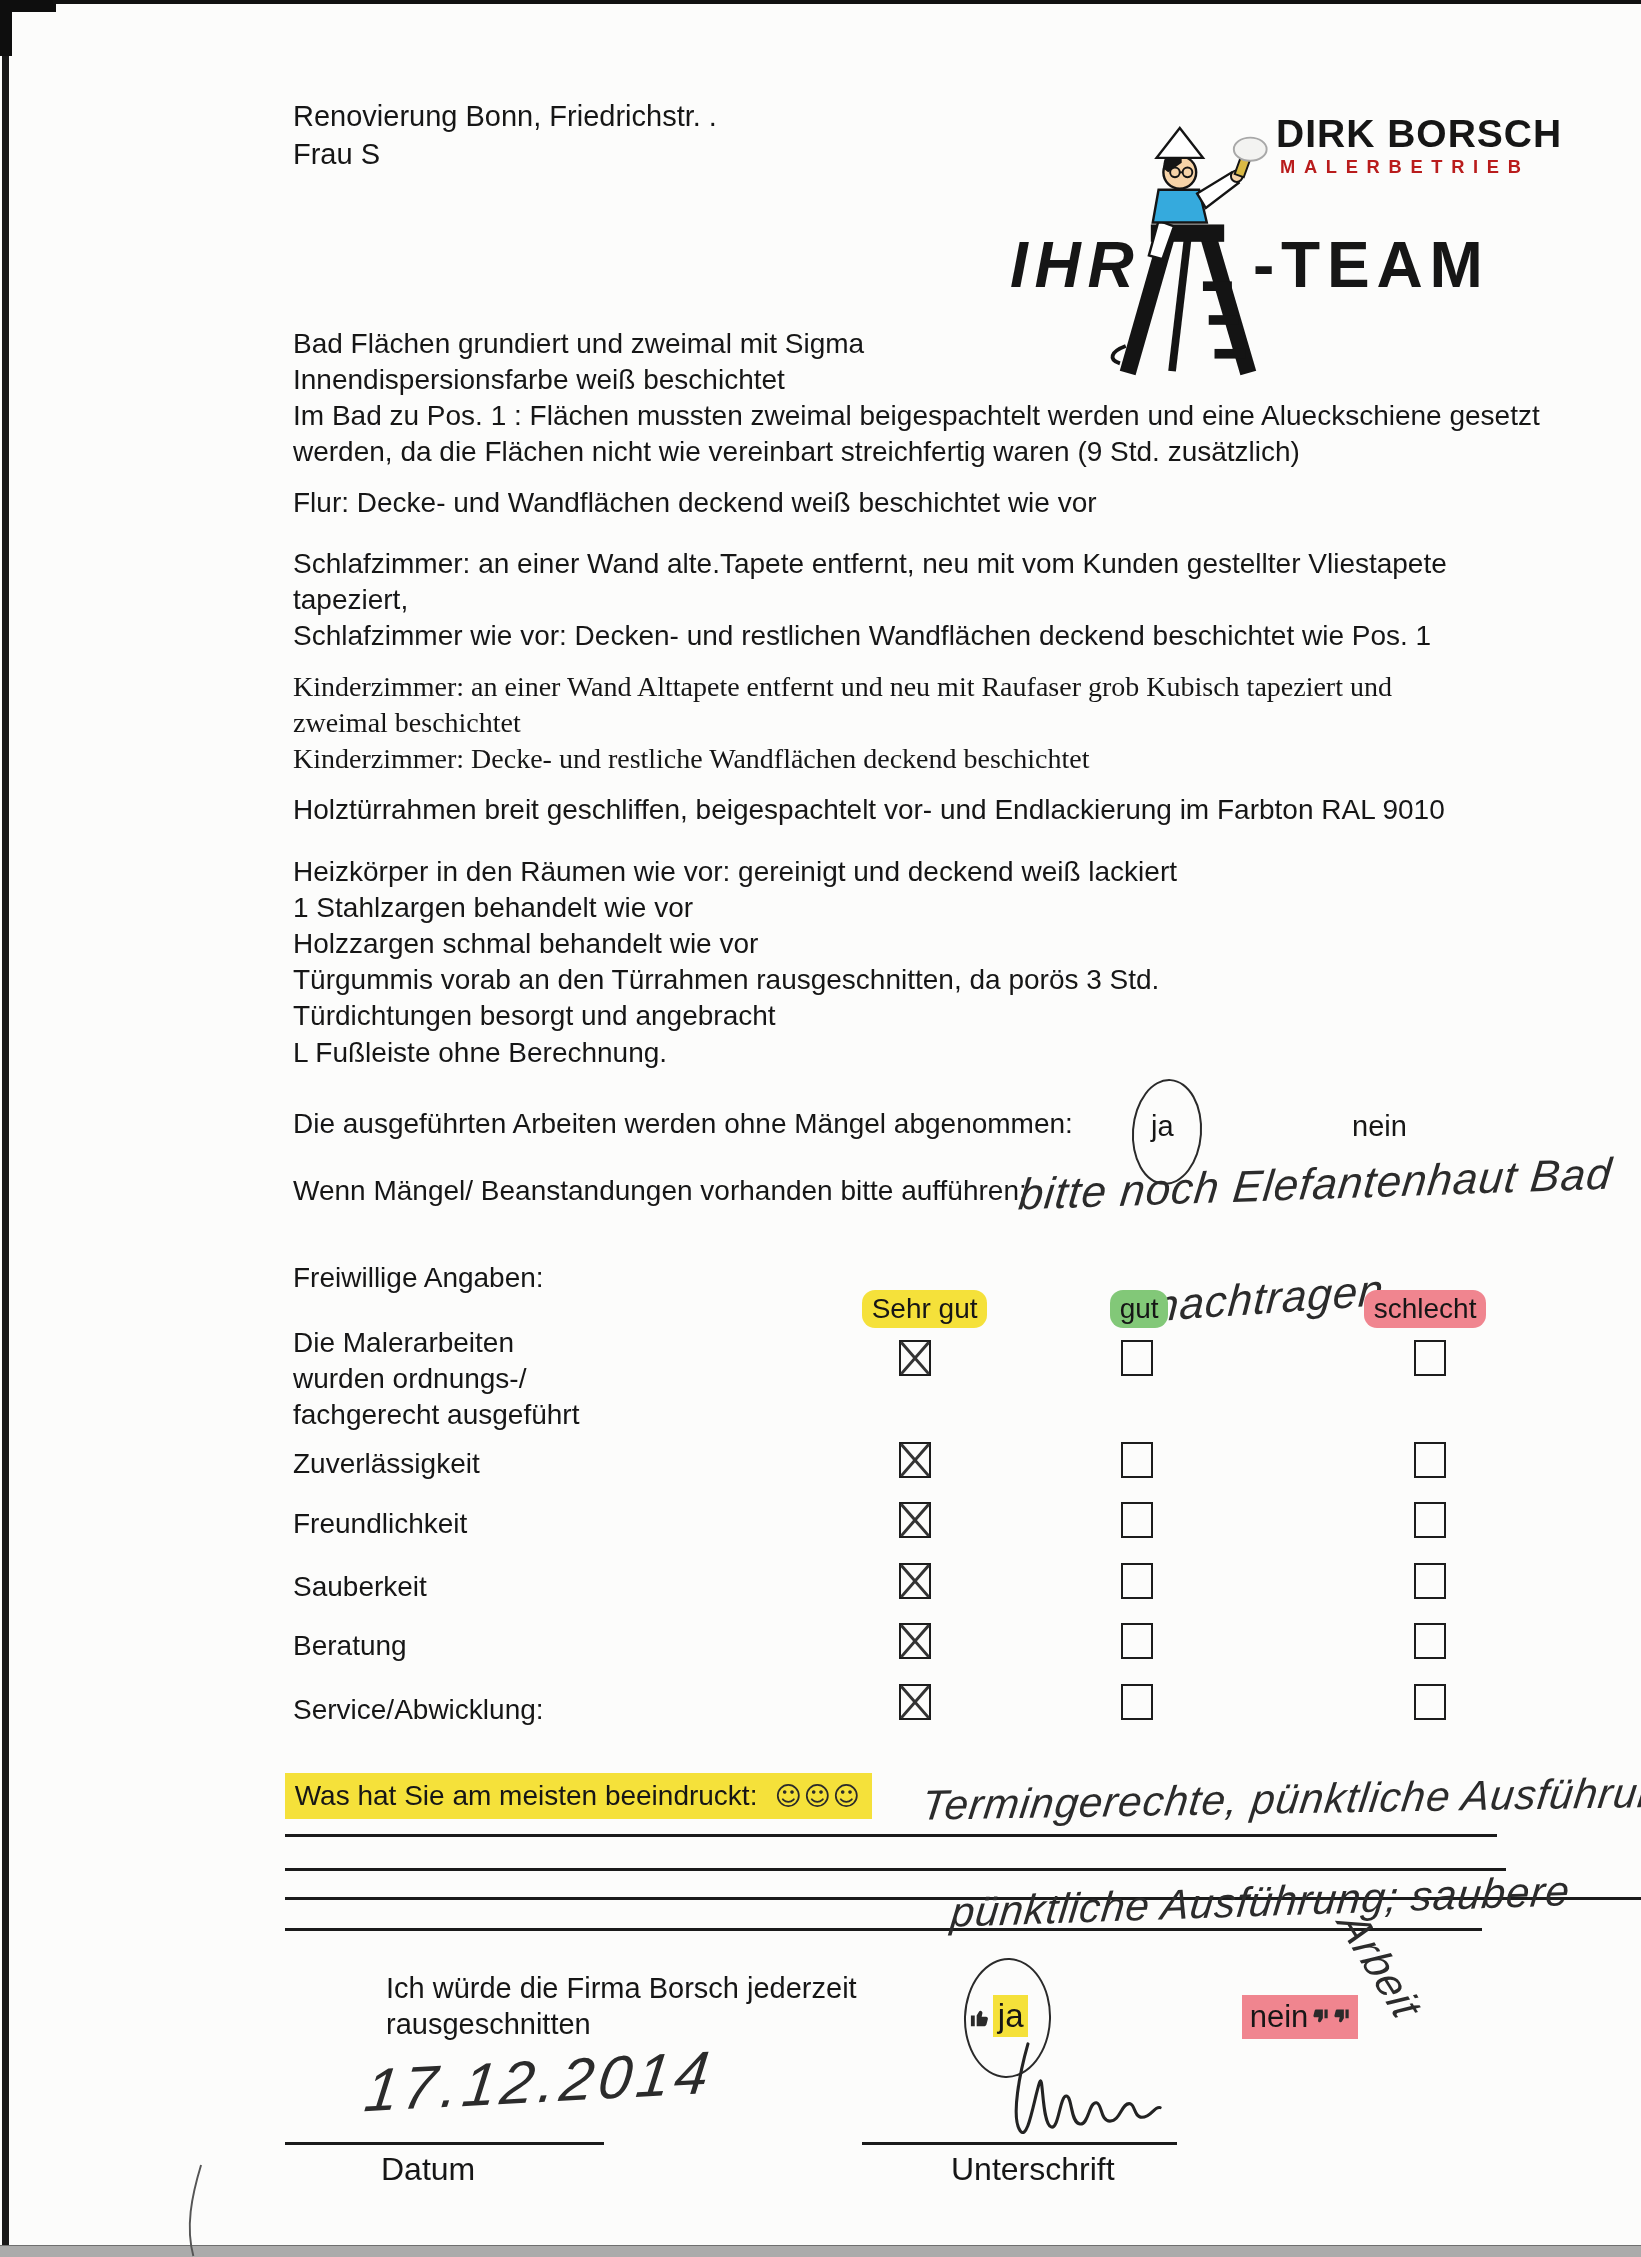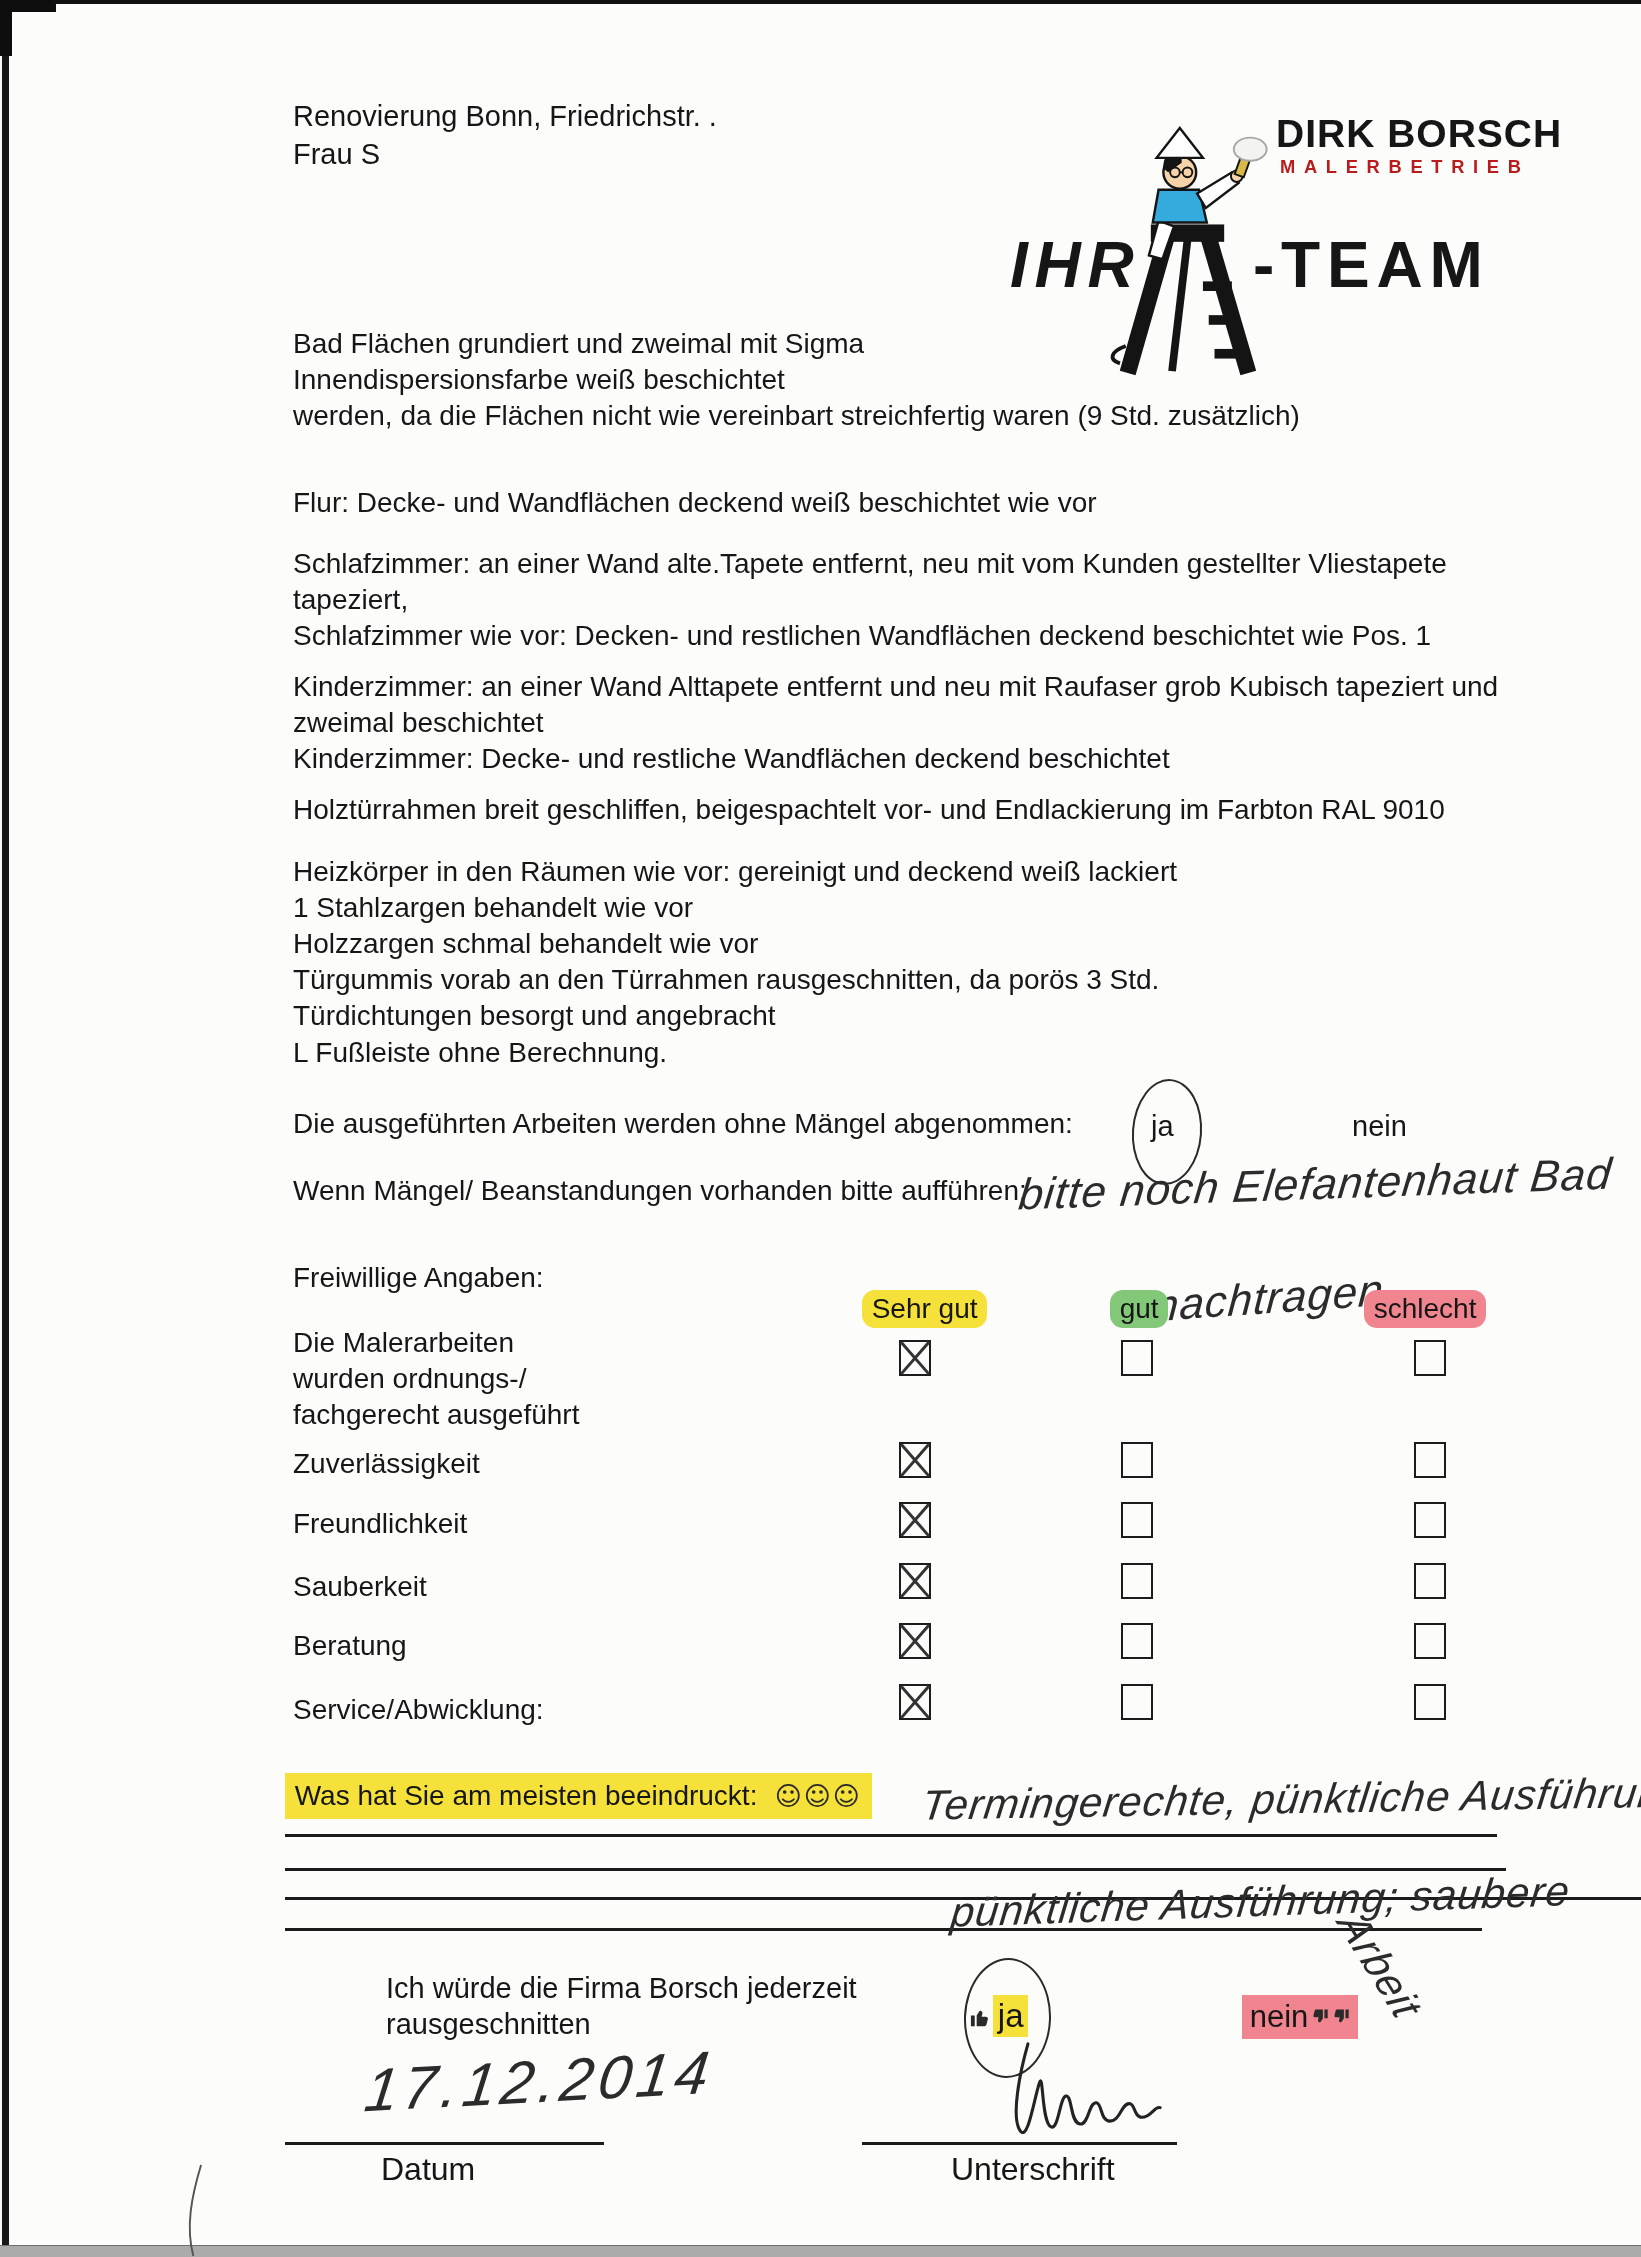--- a/index.html
+++ b/index.html
@@ -15,21 +15,21 @@
   .top-line{left:53px;top:0;width:1588px;height:3.9px;background:#111;}
   .bottom-band{left:0;bottom:0;width:1641px;height:10.6px;background:#ababab;border-top:1.9px solid #6f6f6f;}
   
   .hdr{left:293px;top:97px;font-size:29px;line-height:38px;}
   .brand{left:1276px;top:112px;font-size:39px;font-weight:bold;letter-spacing:1px;}
   .brand-sub{left:1280px;top:156px;font-size:18.3px;font-weight:bold;letter-spacing:8.7px;color:#b91c1c;}
   .team-ihr{left:1010px;top:228px;font-size:64px;font-weight:bold;letter-spacing:6.8px;font-style:italic;}
   .team-team{left:1253px;top:228px;font-size:64px;font-weight:bold;letter-spacing:6.8px;}
   
   .para{left:293px;}
-  .p1{top:326px;} .p2{top:485px;} .p3{top:546px;} .p4{top:669px;}
+  .p1{top:326px;} .p2{top:485px;} .p3{top:546px;} .p4{top:669px;font-family:Liberation Serif, serif;}
   .p5{top:792px;} .p6{top:854px;} .p7{top:1035px;}
   
   .accept-label{left:293px;top:1106px;}
   .opt{font-size:29px;}
   .ellipse{border:2.9px solid #2a2a2a;border-radius:50%;}
   .ellipse1{left:1132px;top:1079px;width:66px;height:102px;transform:rotate(4deg);}
   .ja1{left:1151px;top:1110px;}
   .nein1{left:1352px;top:1110px;}
   .defects-label{left:293px;top:1173px;}
   .hand{font-style:italic;color:#2b2b2b;letter-spacing:1px;white-space:nowrap;}
@@ -118,20 +118,21 @@
     <circle cx="100" cy="50" r="5" fill="none" stroke="#141414" stroke-width="2"></circle>
     <path d="M92 50 L95 50" stroke="#141414" stroke-width="2"></path>
     <circle cx="151" cy="54" r="6" fill="#f6d3a8" stroke="#141414" stroke-width="2"></circle>
     <rect x="152" y="34" width="10" height="20" fill="#d9b945" stroke="#141414" stroke-width="2" transform="rotate(20 157 44)"></rect>
     <ellipse cx="165" cy="26" rx="17" ry="12" fill="#f3f3f1" stroke="#a8a8a8" stroke-width="2"></ellipse>
   </svg>
 
   <div class="abs body-text para p1">
       <div class="tl">Bad Flächen grundiert und zweimal mit Sigma</div>
       <div class="tl">Innendispersionsfarbe weiß beschichtet</div>
+      <div class="tl">Im Bad zu Pos. 1 : Flächen mussten zweimal beigespachtelt werden und eine Alueckschiene gesetzt</div>
       <div class="tl">werden, da die Flächen nicht wie vereinbart streichfertig waren (9 Std. zusätzlich)</div>
     </div>
   <div class="abs body-text para p2">
       <div class="tl">Flur: Decke- und Wandflächen deckend weiß beschichtet wie vor</div>
     </div>
   <div class="abs body-text para p3">
       <div class="tl">Schlafzimmer: an einer Wand alte.Tapete entfernt, neu mit vom Kunden gestellter Vliestapete</div>
       <div class="tl">tapeziert,</div>
       <div class="tl">Schlafzimmer wie vor: Decken- und  restlichen Wandflächen deckend beschichtet  wie Pos. 1</div>
     </div>

